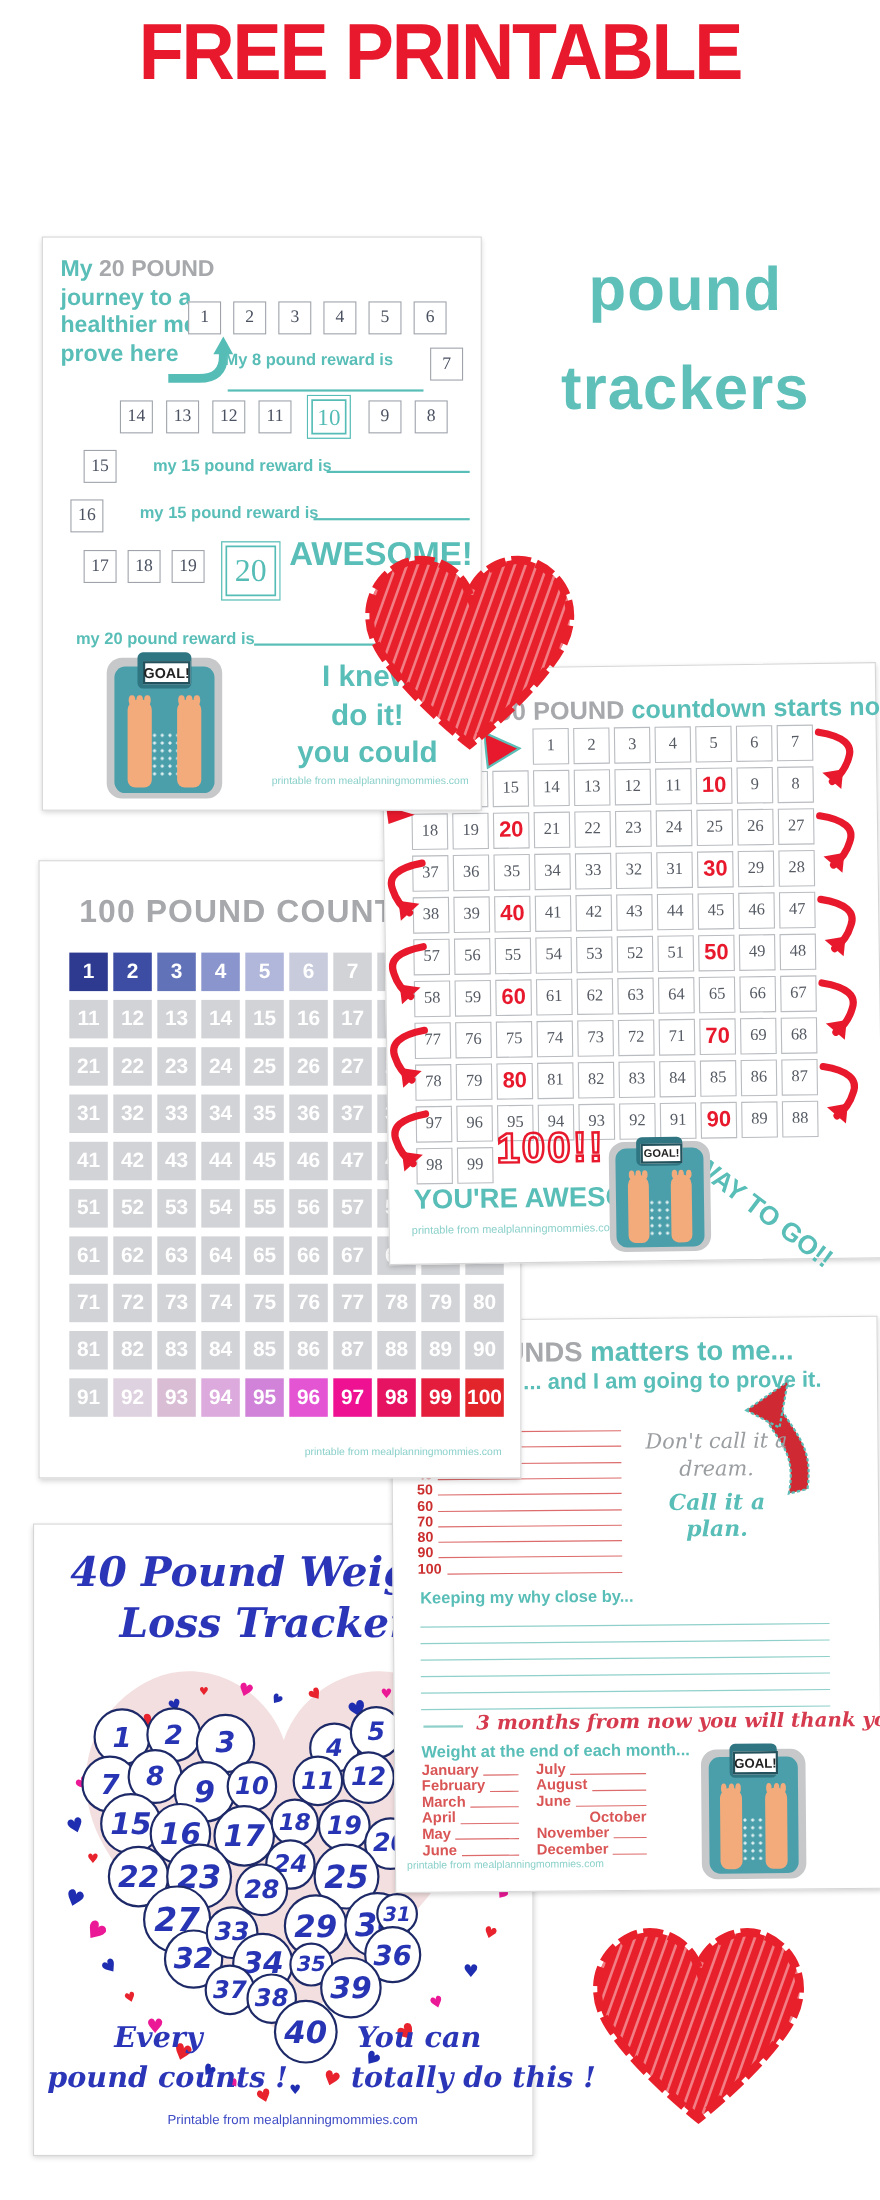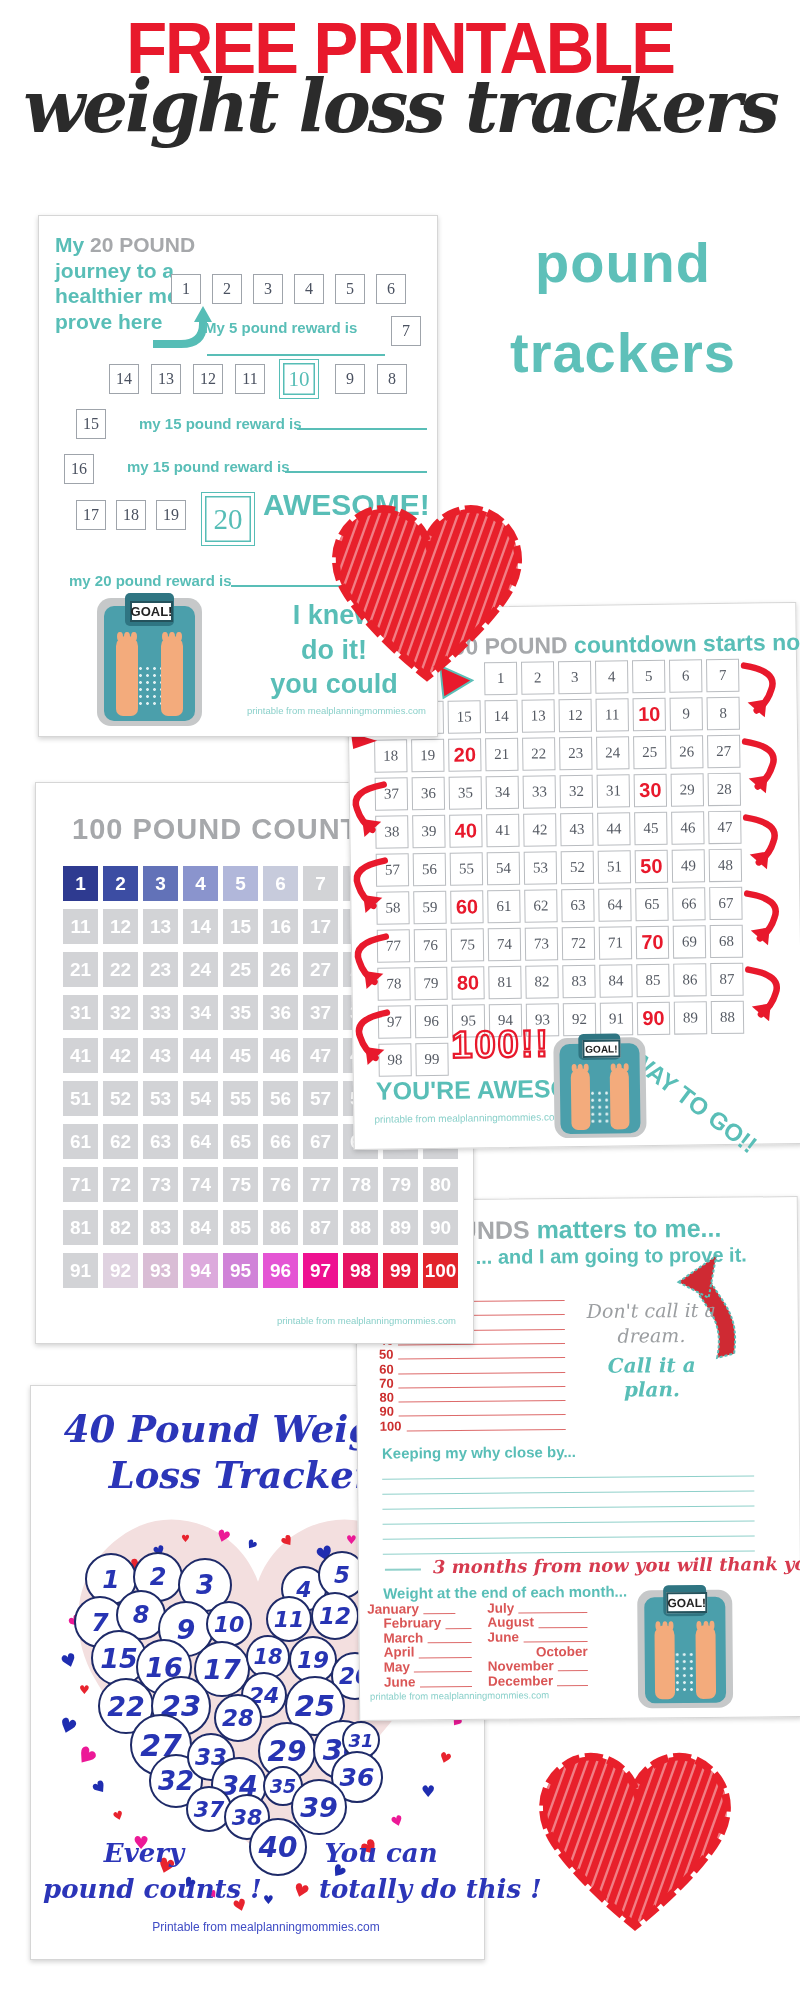--- a/index.html
+++ b/index.html
@@ -104,21 +104,20 @@
             font-size:12px;color:#3f4cc5;}
   .scribble{position:absolute;}
 </style>
 </head>
 <body>
 
 <div class="canvas">
 
   <div class="hero">
     <div class="hero-red">FREE PRINTABLE</div>
-    <div class="hero-script">weight loss trackers</div>
   </div>
 
   <div class="promo">
     <div>pound</div>
     <div>trackers</div>
   </div>
 
   <div class="page pgE" id="pgE">
     <div class="peTitle">
       <div>40 Pound Weight</div>
@@ -265,21 +264,21 @@
         <div class="wline" style="top: 293px;"></div>
         <div class="wline" style="top: 308px;"></div>
         <div class="wline" style="top: 323px;"></div>
         <div class="wline" style="top: 338px;"></div>
         <div class="wline" style="top: 353px;"></div>
       </div>
     <div class="thankDash"></div>
     <div class="thank">3 months from now you will thank yourself !</div>
     <div class="weighLab">Weight at the end of each month...</div>
     <div id="monthHolder">
-        <div class="moRow" style="left: 8px; top: 402px; width: 88px; justify-content: flex-end;">
+        <div class="moRow" style="left: 24px; top: 402px; width: 88px; justify-content: flex-end;">
           <span class="lab">January</span>
           <span class="ln"></span>
         </div>
         <div class="moRow" style="left: 24px; top: 416.6px; width: 88px;">
           <span class="lab">February</span>
           <span class="ln"></span>
         </div>
         <div class="moRow" style="left: 24px; top: 431.2px; width: 88px;">
           <span class="lab">March</span>
           <span class="ln"></span>
@@ -646,21 +645,21 @@
         <div class="mbox milestone" style="left: 240px; top: 143px; width: 38px; height: 38px; font-size: 21px;">10</div>
         <div class="mbox" style="left: 296px; top: 148px; width: 28px; height: 28px; font-size: 16px;">9</div>
         <div class="mbox" style="left: 338px; top: 148px; width: 28px; height: 28px; font-size: 16px;">8</div>
         <div class="mbox" style="left: 37px; top: 193px; width: 28px; height: 28px; font-size: 16px;">15</div>
         <div class="mbox" style="left: 25px; top: 238px; width: 28px; height: 28px; font-size: 16px;">16</div>
         <div class="mbox" style="left: 37px; top: 284px; width: 28px; height: 28px; font-size: 16px;">17</div>
         <div class="mbox" style="left: 77px; top: 284px; width: 28px; height: 28px; font-size: 16px;">18</div>
         <div class="mbox" style="left: 117px; top: 284px; width: 28px; height: 28px; font-size: 16px;">19</div>
         <div class="mbox milestone" style="left: 162px; top: 276px; width: 52px; height: 52px; font-size: 29px;">20</div>
       </div>
-    <div class="rlabel" style="left:165px;top:103px;">My 5 pound reward is</div>
+    <div class="rlabel" style="left:165px;top:103px;">My 8 pound reward is</div>
     <div class="rline" style="left:168px;top:138px;width:178px;"></div>
     <div class="rlabel" style="left:100px;top:199px;">my 15 pound reward is</div>
     <div class="rline" style="left:258px;top:212px;width:130px;"></div>
     <div class="rlabel" style="left:88px;top:242px;">my 15 pound reward is</div>
     <div class="rline" style="left:246px;top:255px;width:142px;"></div>
     <div class="awesome">AWESOME!</div>
     <div class="rlabel" style="left:30px;top:356px;">my 20 pound reward is</div>
     <div class="rline" style="left:192px;top:369px;width:196px;"></div>
     <div class="scale" id="scaleA" style="left:58px;top:382px;width:105px;height:128px;">
         <div class="sc-base"></div>

